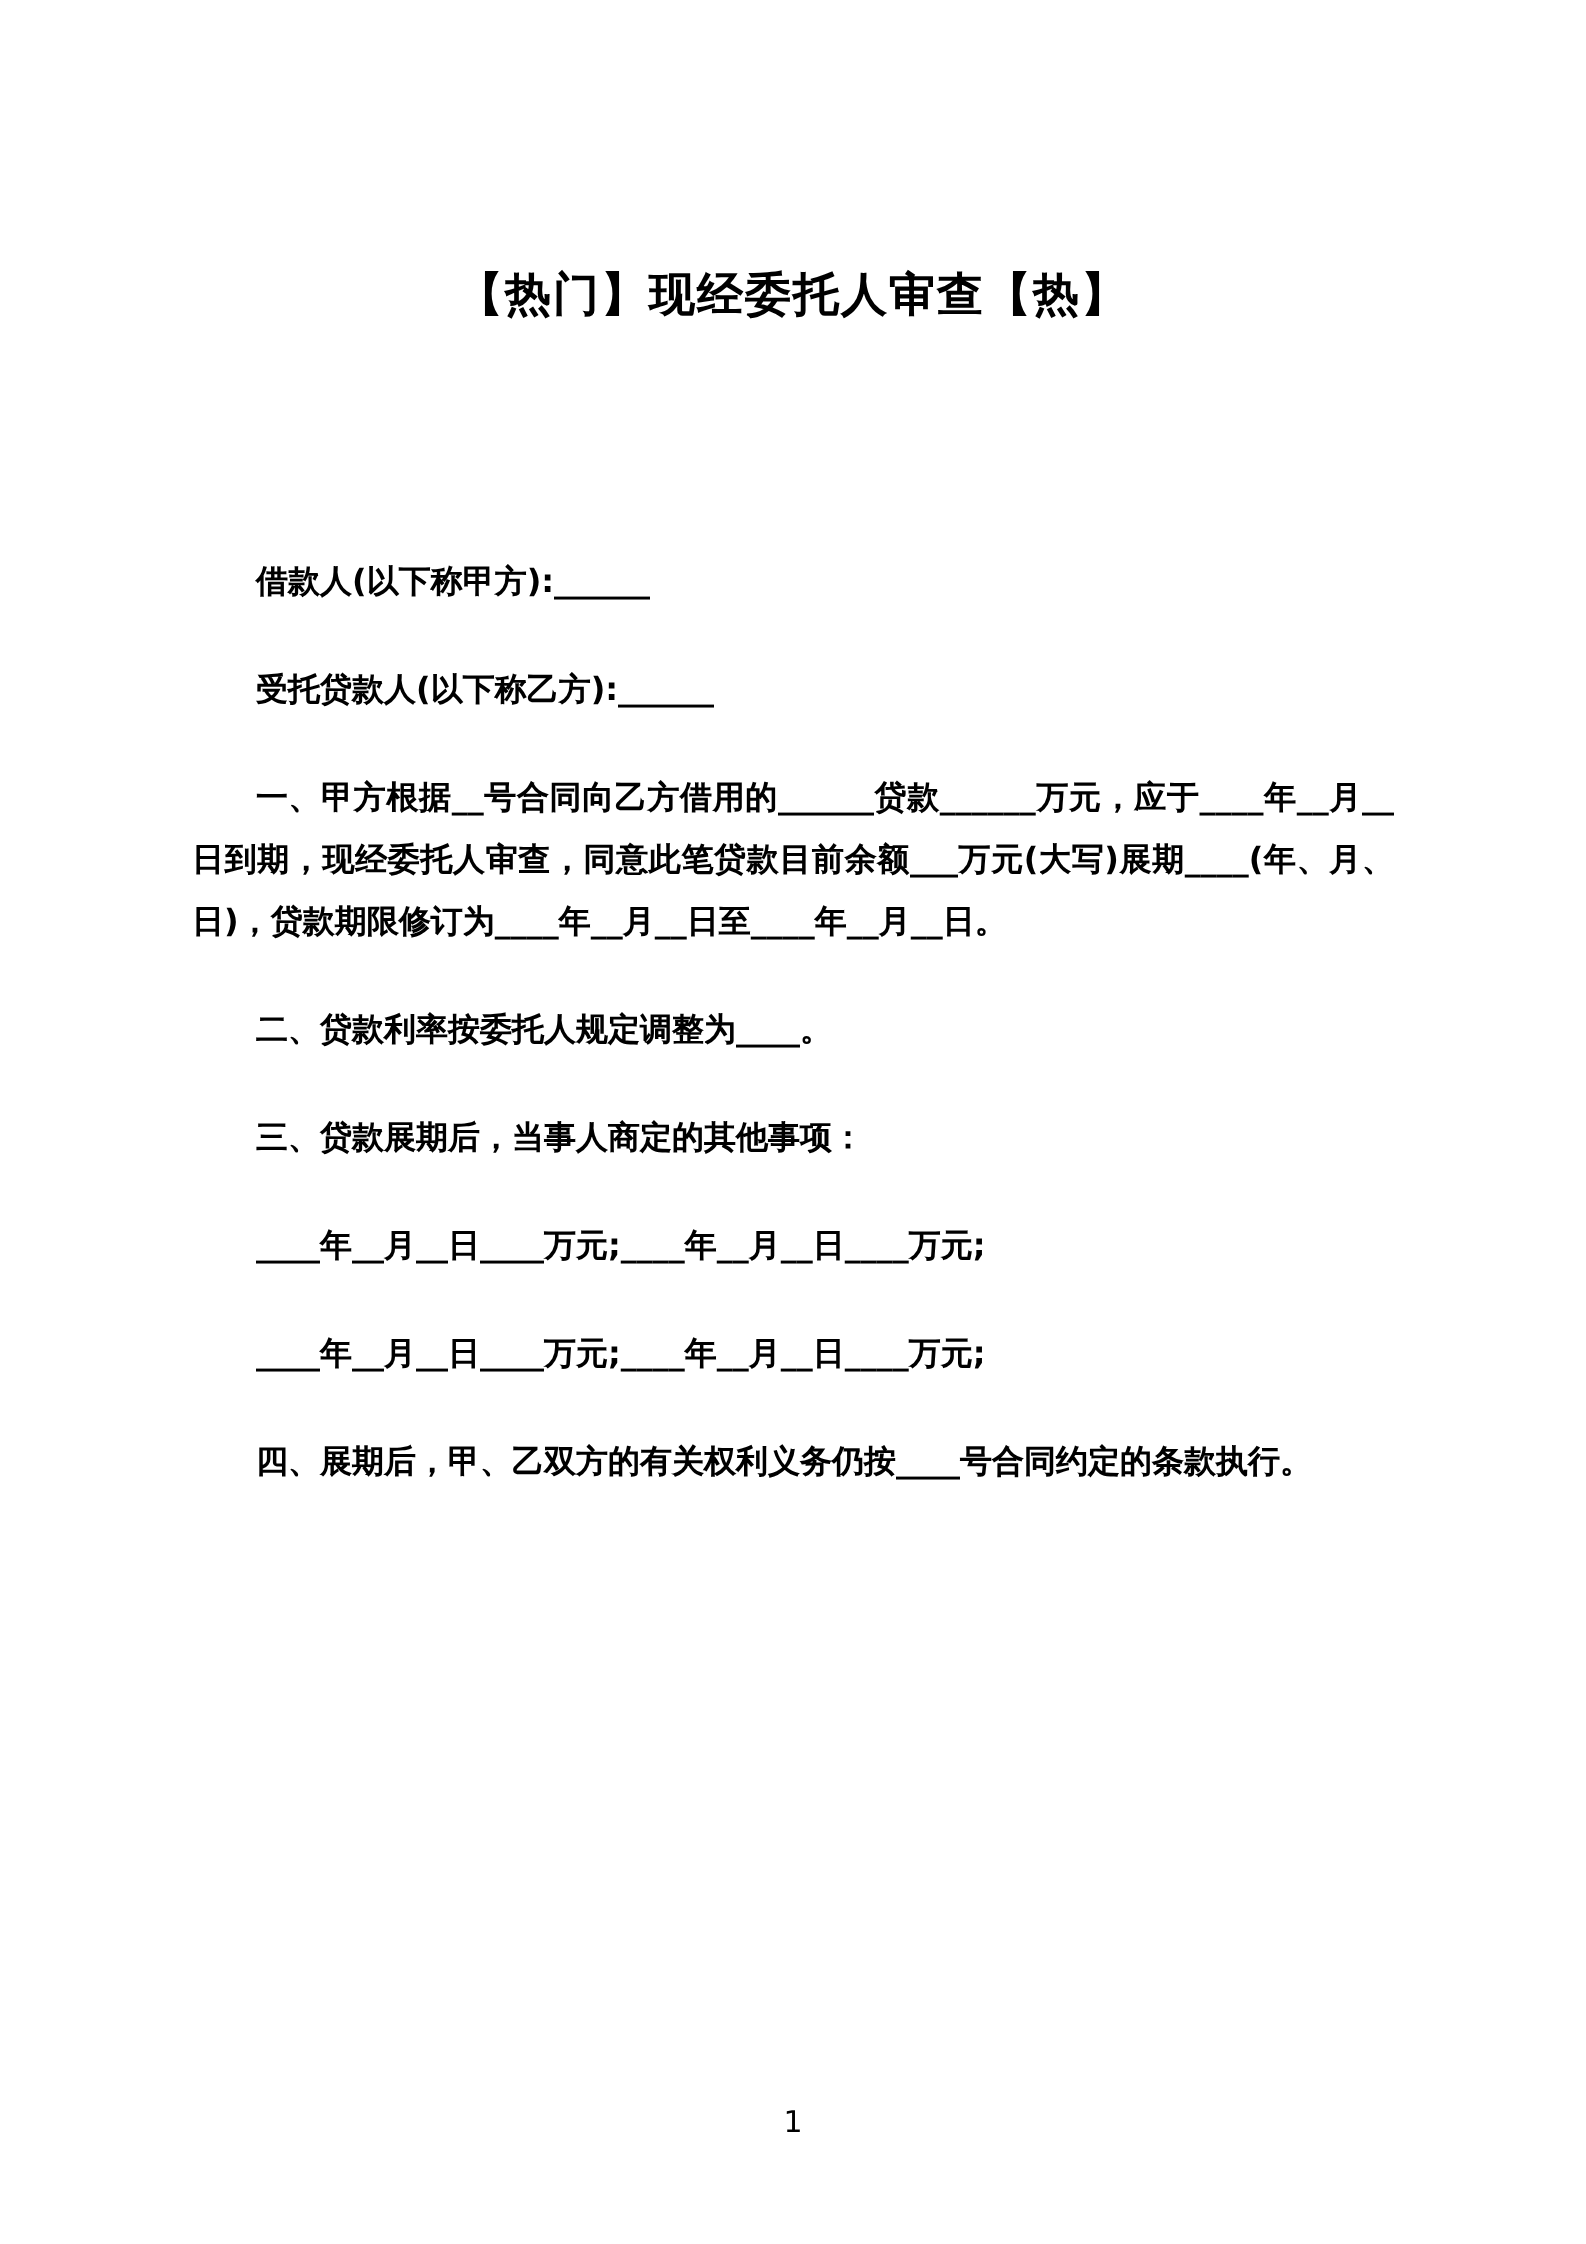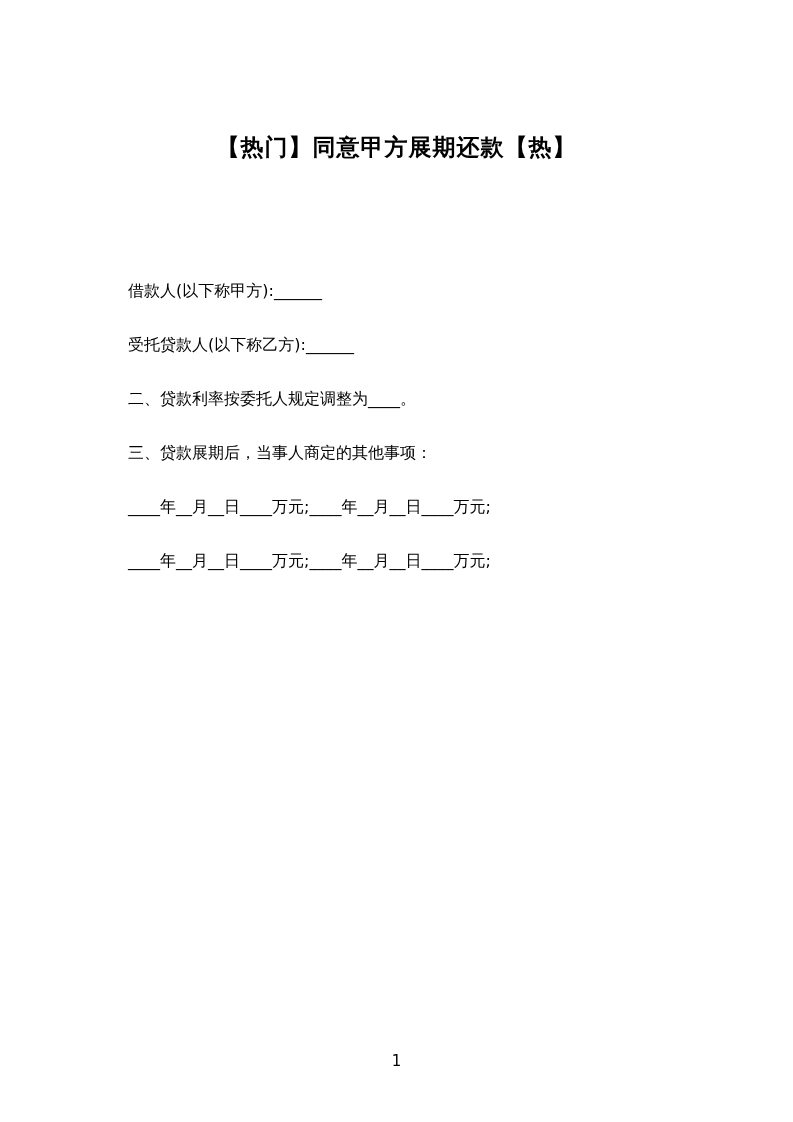--- a/index.html
+++ b/index.html
@@ -25,45 +25,47 @@
   .doc-title {
     margin: 0 0 112px 0;
     text-align: center;
     font-size: 23px;
     font-weight: bold;
     letter-spacing: 1px;
   }
   .doc-body p {
     margin: 4px 0 23px 0;
     font-size: 16px;
-    font-weight: normal;
+    font-weight: bold;
     line-height: 31px;
     text-indent: 2em;
     text-align: justify;
     word-break: break-all;
   }
   .page-number {
     position: absolute;
     left: 0;
     bottom: 52px;
     width: 100%;
     text-align: center;
     font-size: 15px;
     font-weight: normal;
   }
 </style>
 </head>
 <body>
 
 <div class="page">
   <div class="content">
-    <h1 class="doc-title">【热门】同意甲方展期还款【热】</h1>
+    <h1 class="doc-title">【热门】现经委托人审查【热】</h1>
     <div class="doc-body">
       <p>借款人(以下称甲方):______</p>
       <p>受托贷款人(以下称乙方):______</p>
+      <p>一、甲方根据__号合同向乙方借用的______贷款______万元，应于____年__月__日到期，现经委托人审查，同意此笔贷款目前余额___万元(大写)展期____(年、月、日)，贷款期限修订为____年__月__日至____年__月__日。</p>
       <p>二、贷款利率按委托人规定调整为____。</p>
       <p>三、贷款展期后，当事人商定的其他事项：</p>
       <p>____年__月__日____万元;____年__月__日____万元;</p>
       <p>____年__月__日____万元;____年__月__日____万元;</p>
+      <p>四、展期后，甲、乙双方的有关权利义务仍按____号合同约定的条款执行。</p>
     </div>
   </div>
   <div class="page-number">1</div>
 </div>
 
 </body></html>

